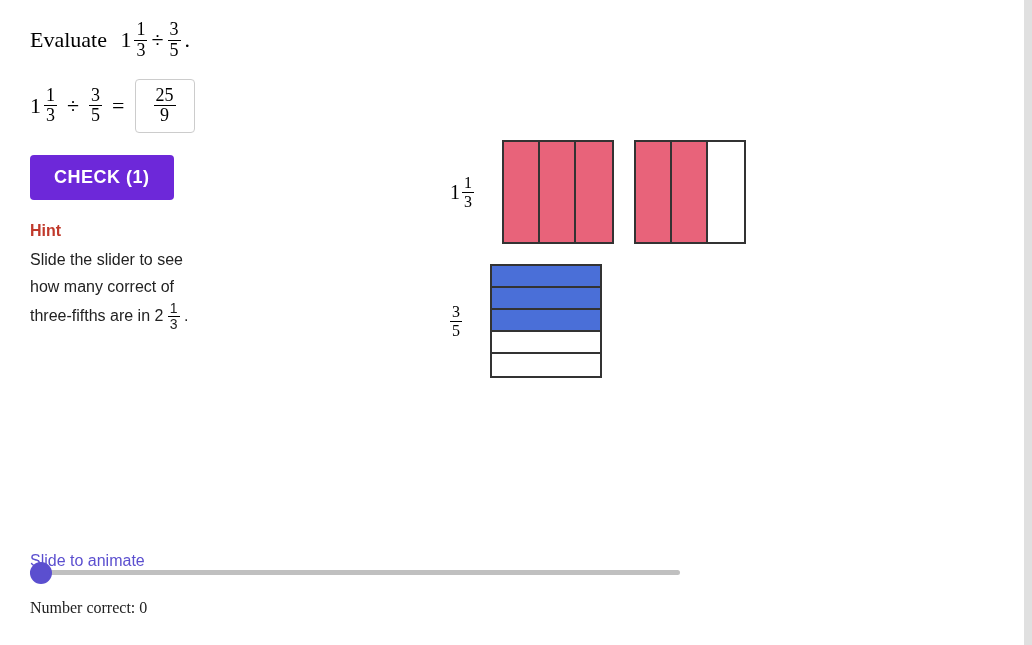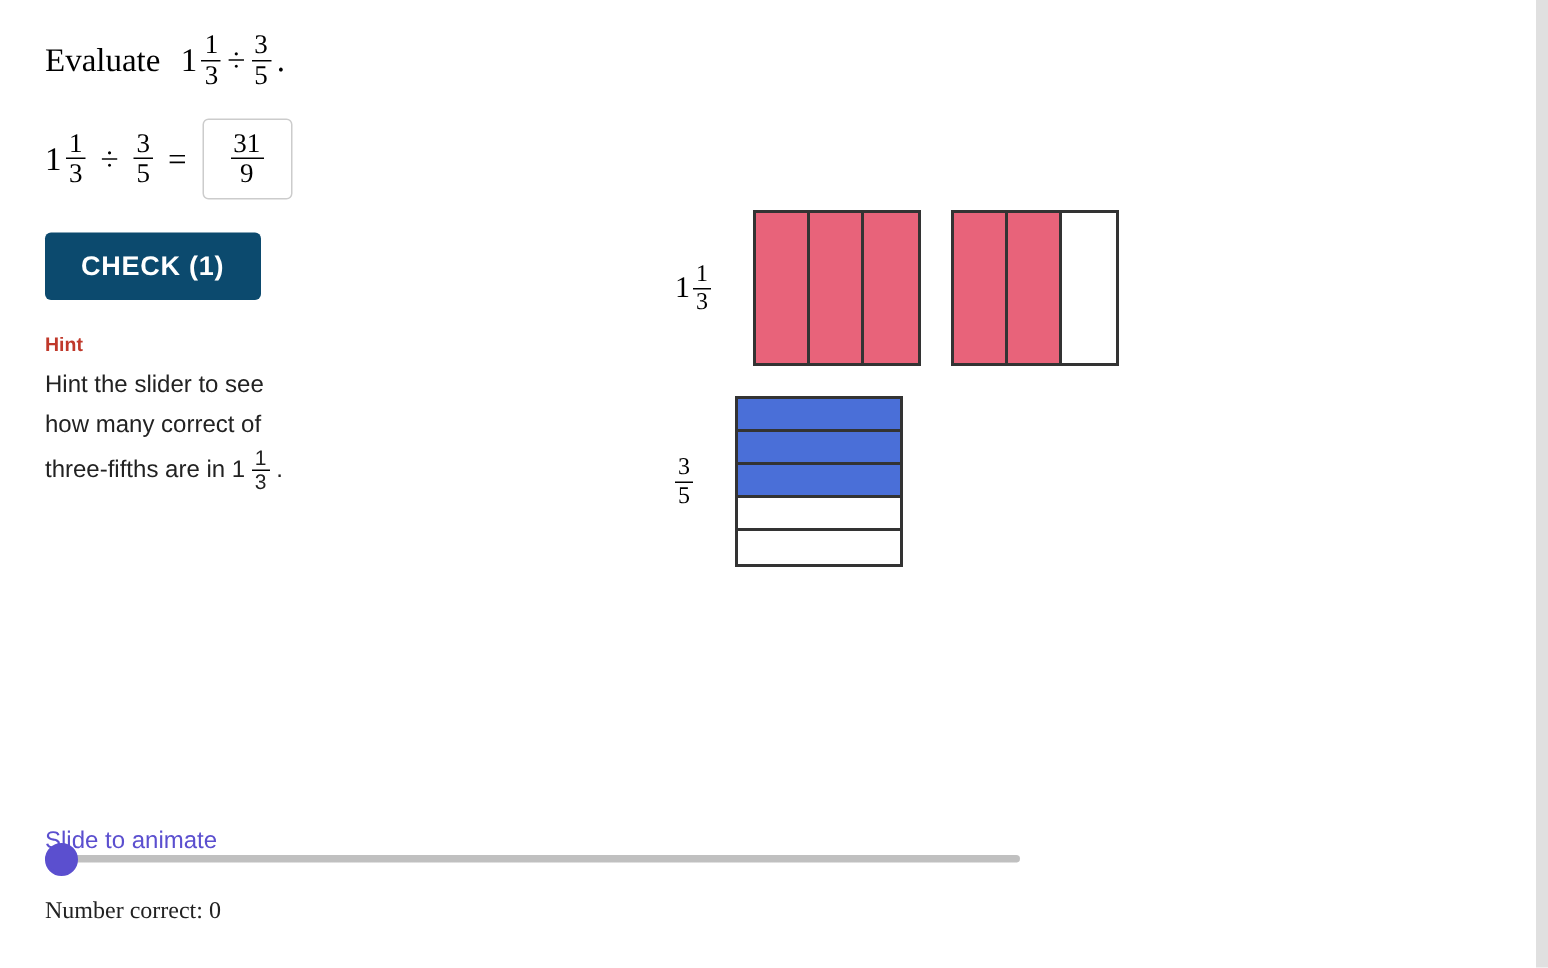--- a/index.html
+++ b/index.html
@@ -60,41 +60,41 @@
       padding: 6px 14px;
       min-width: 60px;
       text-align: center;
       display: inline-flex;
       align-items: center;
       justify-content: center;
     }
 
     
     .check-btn {
-      background: #0c4a6e;
+      background: #6d28d9;
       color: #fff;
       border: none;
       border-radius: 4px;
       padding: 12px 24px;
       font-size: 18px;
       font-family: 'Arial', sans-serif;
       font-weight: bold;
       cursor: pointer;
       letter-spacing: 0.5px;
       margin-bottom: 22px;
     }
 
     
     .hint-section {
       margin-bottom: 30px;
     }
     .hint-title {
       color: #c0392b;
       font-weight: bold;
-      font-size: 13px;
+      font-size: 16px;
       margin-bottom: 6px;
       font-family: 'Arial', sans-serif;
     }
     .hint-text {
       font-family: 'Arial', sans-serif;
       font-size: 16px;
       line-height: 1.7;
       color: #222;
     }
 
@@ -266,36 +266,36 @@
       </span>
     </span>
     <span>÷</span>
     <span class="fraction">
       <span class="num">3</span>
       <span class="den">5</span>
     </span>
     <span>=</span>
     <span class="answer-box">
       <span class="fraction">
-        <span class="num">31</span>
+        <span class="num">25</span>
         <span class="den">9</span>
       </span>
     </span>
   </div>
 
   
   <button class="check-btn">CHECK (1)</button>
 
   
   <div class="hint-section">
     <div class="hint-title">Hint</div>
     <div class="hint-text">
-      <span>Hint the slider to see</span><br>
+      <span>Slide the slider to see</span><br>
       <span>how many correct of</span><br>
-      <span>three-fifths are in 1</span>
+      <span>three-fifths are in 2</span>
       <span class="fraction" style="font-size:14px;">
         <span class="num">1</span>
         <span class="den">3</span>
       </span>
       <span>.</span>
     </div>
   </div>
 
 </div>
 

